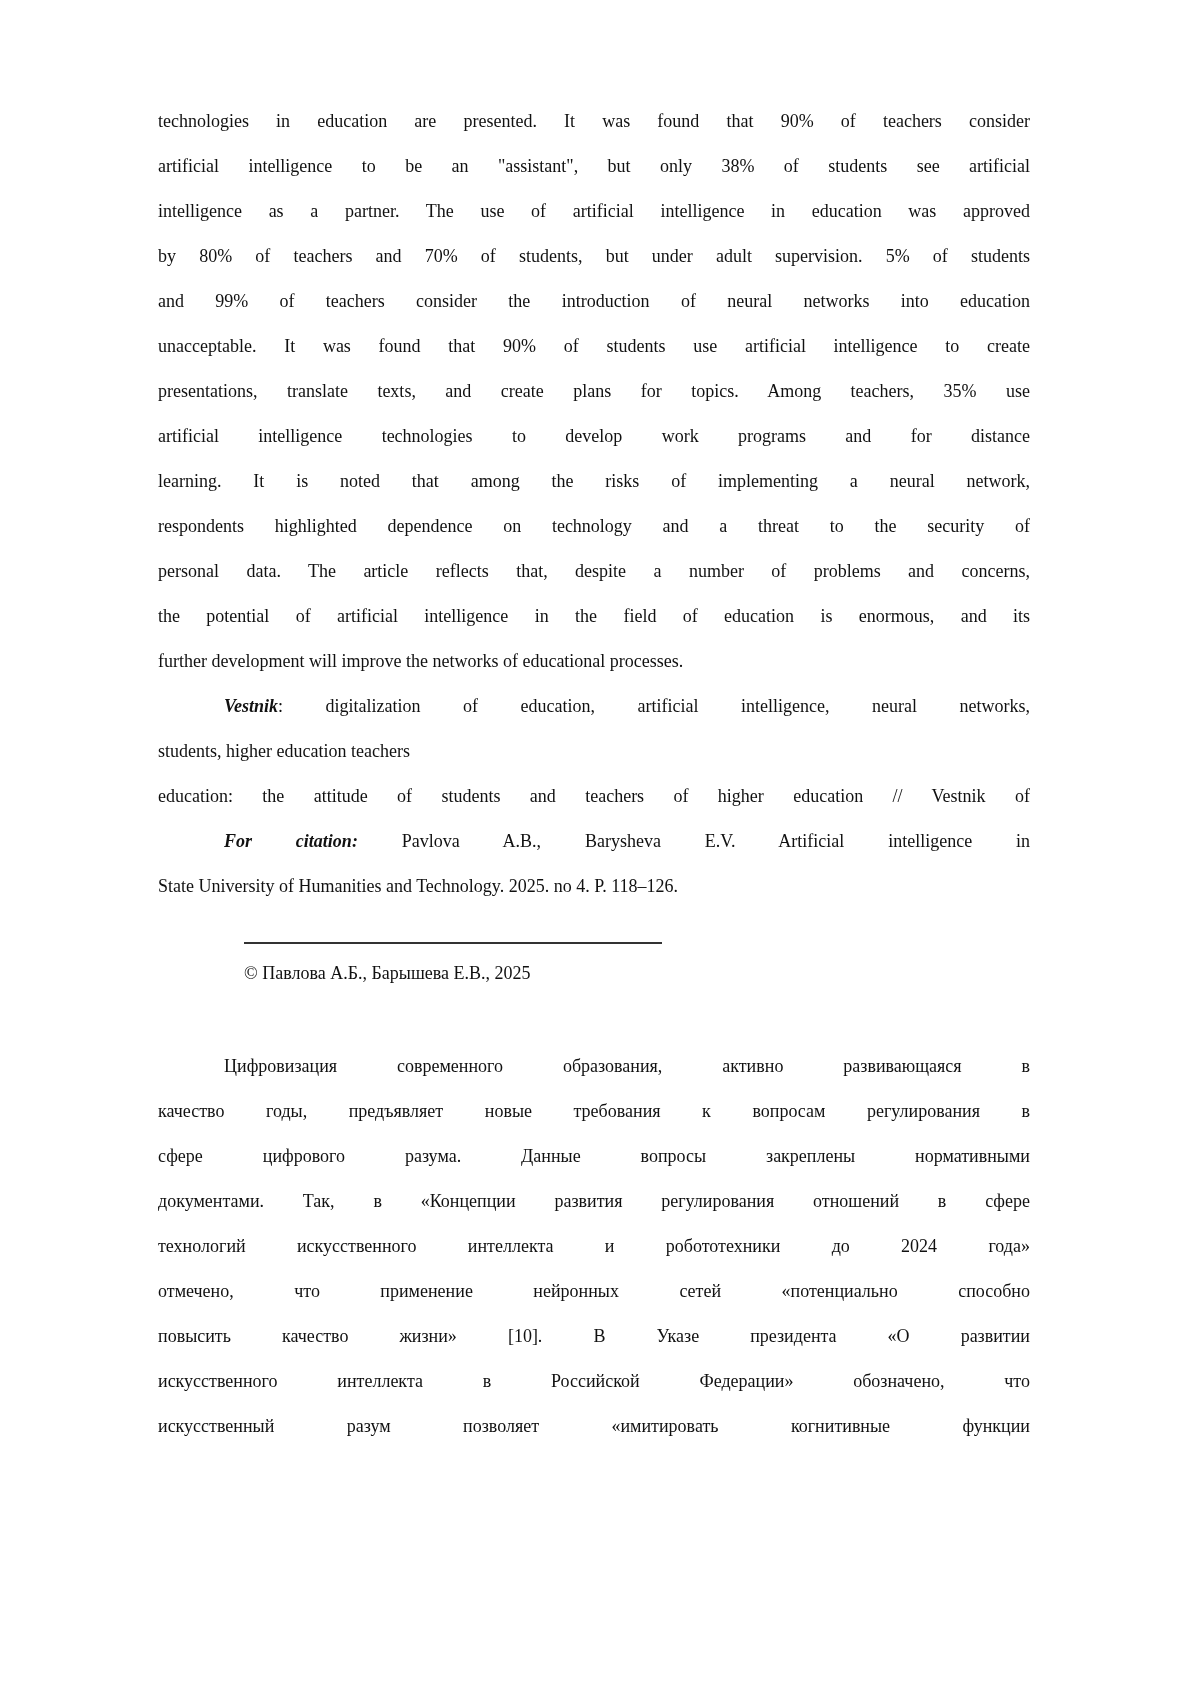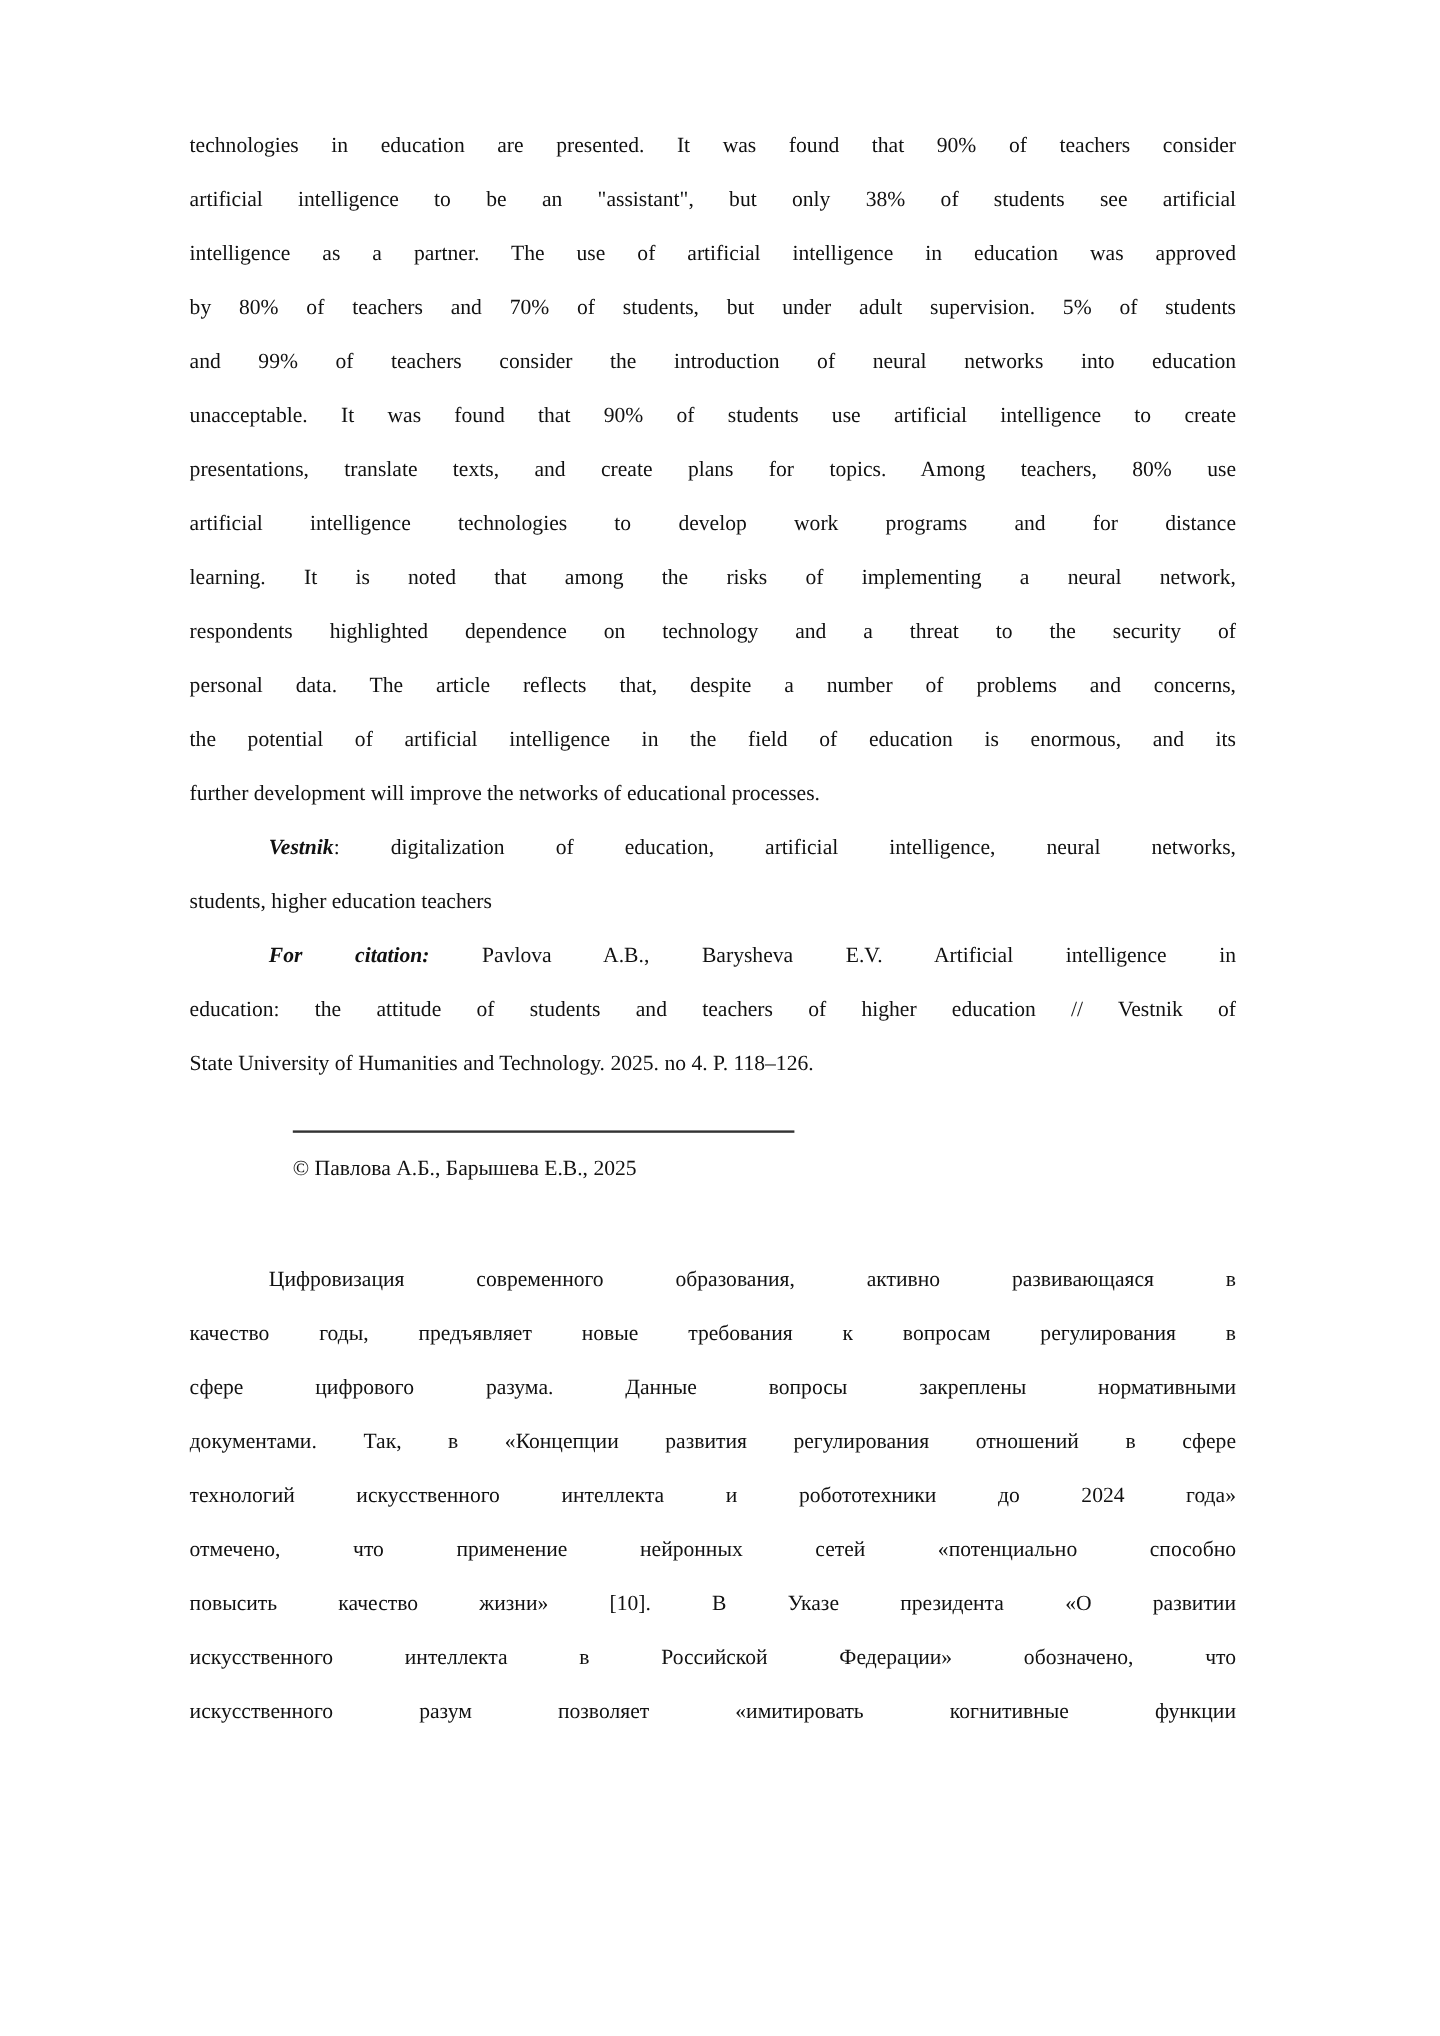--- a/index.html
+++ b/index.html
@@ -31,51 +31,51 @@
 <body>
 
 <div class="page">
   <div>
     <div class="line">technologies in education are presented. It was found that 90% of teachers consider</div>
     <div class="line">artificial intelligence to be an "assistant", but only 38% of students see artificial</div>
     <div class="line">intelligence as a partner. The use of artificial intelligence in education was approved</div>
     <div class="line">by 80% of teachers and 70% of students, but under adult supervision. 5% of students</div>
     <div class="line">and 99% of teachers consider the introduction of neural networks into education</div>
     <div class="line">unacceptable. It was found that 90% of students use artificial intelligence to create</div>
-    <div class="line">presentations, translate texts, and create plans for topics. Among teachers, 80% use</div>
+    <div class="line">presentations, translate texts, and create plans for topics. Among teachers, 35% use</div>
     <div class="line">artificial intelligence technologies to develop work programs and for distance</div>
     <div class="line">learning. It is noted that among the risks of implementing a neural network,</div>
     <div class="line">respondents highlighted dependence on technology and a threat to the security of</div>
     <div class="line">personal data. The article reflects that, despite a number of problems and concerns,</div>
     <div class="line">the potential of artificial intelligence in the field of education is enormous, and its</div>
     <div class="line last">further development will improve the networks of educational processes.</div>
   </div>
 
   <div>
     <div class="line indent"><span class="bi">Vestnik</span><span>: digitalization of education, artificial intelligence, neural networks,</span></div>
     <div class="line last">students, higher education teachers</div>
   </div>
 
   <div>
+    <div class="line">education: the attitude of students and teachers of higher education // Vestnik of</div>
     <div class="line indent"><span class="bi">For citation:</span><span> Pavlova A.B., Barysheva E.V. Artificial intelligence in</span></div>
-    <div class="line">education: the attitude of students and teachers of higher education // Vestnik of</div>
     <div class="line last">State University of Humanities and Technology. 2025. no 4. P. 118–126.</div>
   </div>
 
   <div class="sep-wrap">
     <div class="sep"></div>
     <div class="copyright">© Павлова А.Б., Барышева Е.В., 2025</div>
   </div>
 
   <div class="gap"></div>
 
   <div>
     <div class="line indent">Цифровизация современного образования, активно развивающаяся в</div>
     <div class="line">качество годы, предъявляет новые требования к вопросам регулирования в</div>
     <div class="line">сфере цифрового разума. Данные вопросы закреплены нормативными</div>
     <div class="line">документами. Так, в «Концепции развития регулирования отношений в сфере</div>
     <div class="line">технологий искусственного интеллекта и робототехники до 2024 года»</div>
     <div class="line">отмечено, что применение нейронных сетей «потенциально способно</div>
     <div class="line">повысить качество жизни» [10]. В Указе президента «О развитии</div>
     <div class="line">искусственного интеллекта в Российской Федерации» обозначено, что</div>
-    <div class="line">искусственного разум позволяет «имитировать когнитивные функции</div>
+    <div class="line">искусственный разум позволяет «имитировать когнитивные функции</div>
   </div>
 </div>
 
 </body></html>

